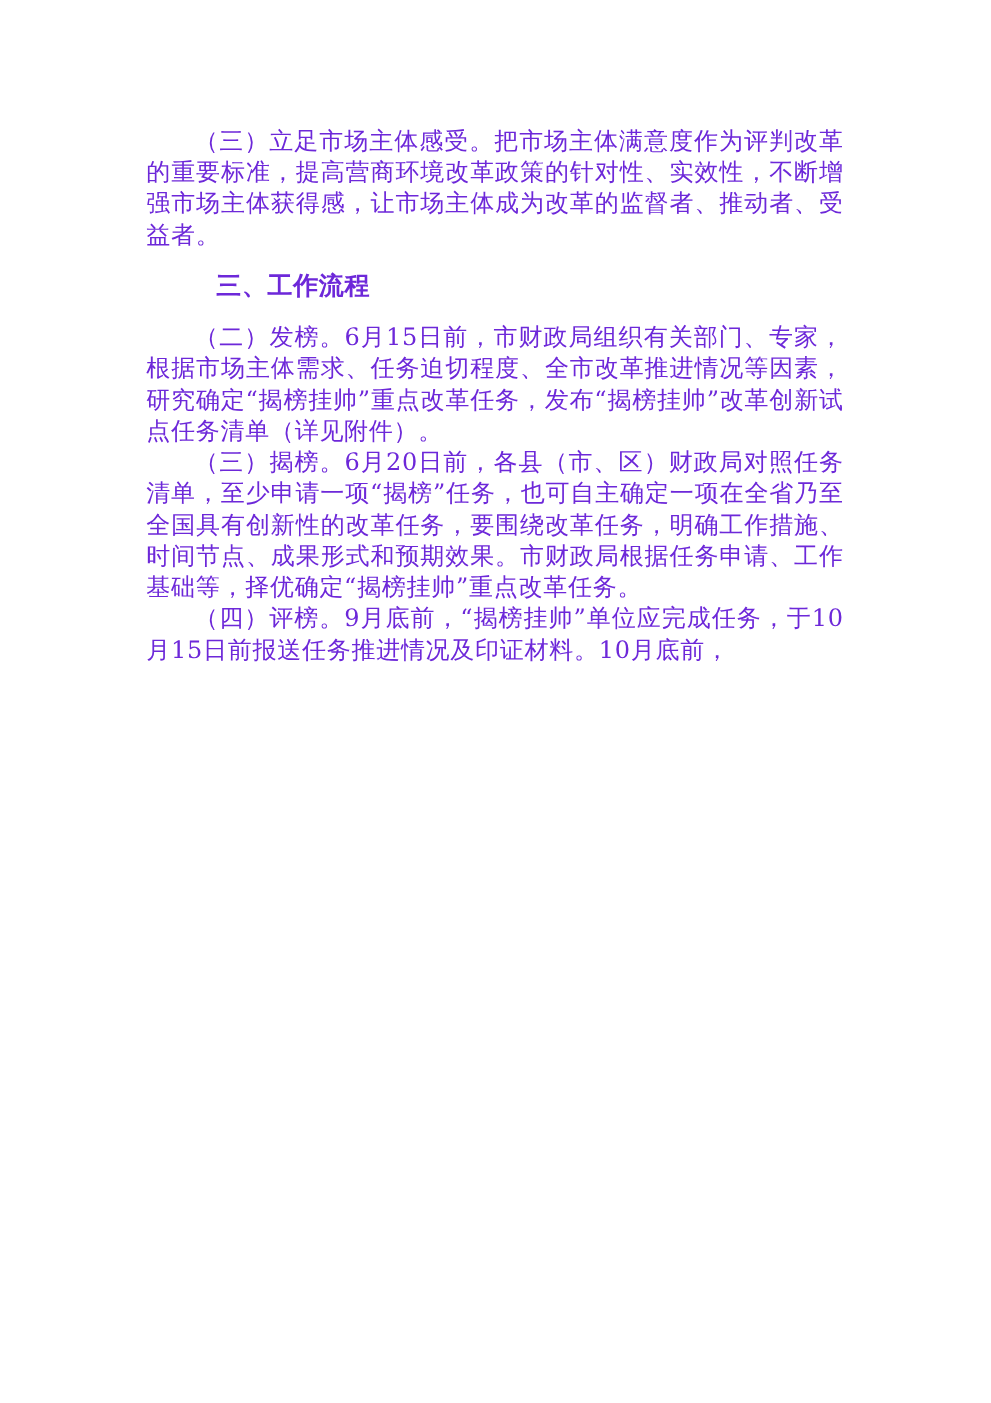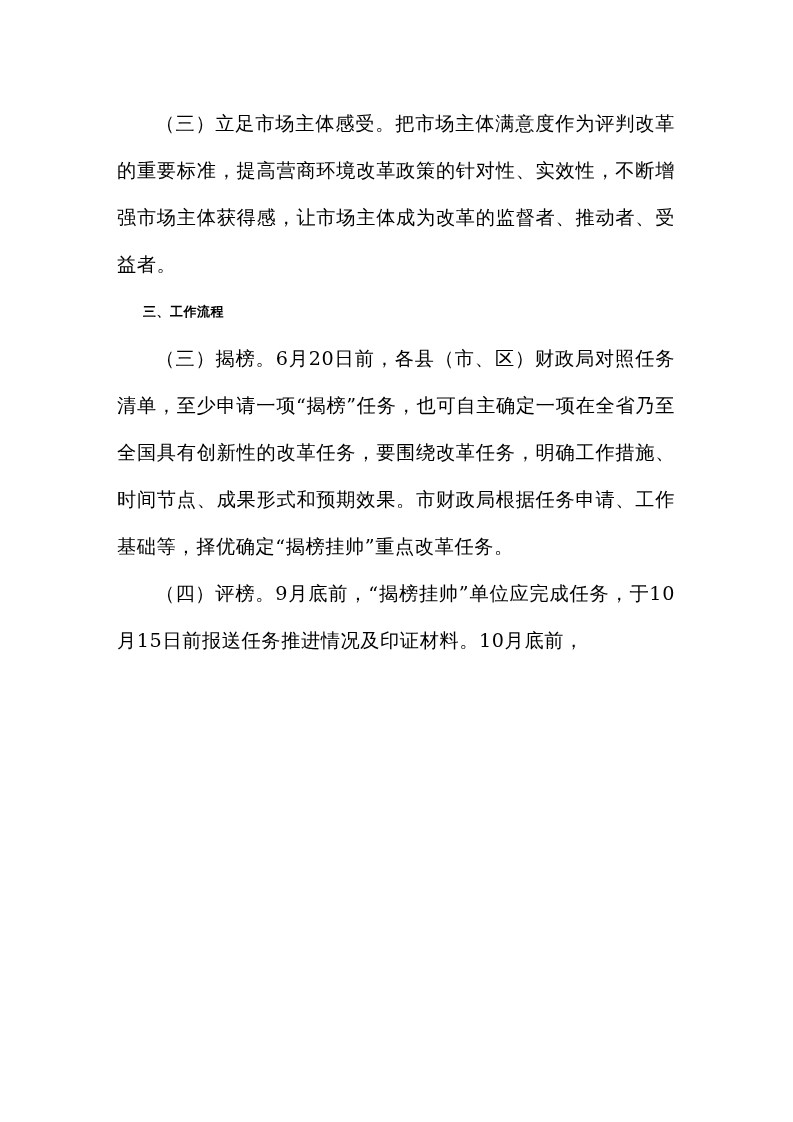--- a/index.html
+++ b/index.html
@@ -11,50 +11,51 @@
     width: 793px;
     height: 1122px;
     position: relative;
     overflow: hidden;
   }
   .page {
     position: absolute;
     left: 117px;
     top: 100px;
     width: 558px;
-    color: #000000;
+    color: #6d28d9;
     font-family: "DejaVu Serif", "Liberation Serif", serif;
     font-size: 19.2px;
-    line-height: 47px;
+    line-height: 25px;
     letter-spacing: 0.6px;
   }
   .para {
     margin: 0;
     text-indent: 2em;
     text-align: justify;
     text-align-last: left;
   }
   .heading {
-    margin: 0;
+    margin: 16px;
     text-indent: 2em;
     font-family: "DejaVu Sans", "Liberation Sans", sans-serif;
     font-weight: bold;
-    font-size: 13px;
+    font-size: 20px;
     letter-spacing: 0.5px;
   }
   .lead {
     font-weight: normal;
   }
 </style>
 </head>
 <body>
 
 <div class="page">
   <p class="para"><span class="lead">（三）立足市场主体感受。</span><span>把市场主体满意度作为评判改革的重要标准，提高营商环境改革政策的针对性、实效性，不断增强市场主体获得感，让市场主体成为改革的监督者、推动者、受益者。</span></p>
 
   <p class="heading">三、工作流程</p>
 
 
+  <p class="para"><span class="lead">（二）发榜。</span><span>6月15日前，市财政局组织有关部门、专家，根据市场主体需求、任务迫切程度、全市改革推进情况等因素，研究确定“揭榜挂帅”重点改革任务，发布“揭榜挂帅”改革创新试点任务清单（详见附件）。</span></p>
 
   <p class="para"><span class="lead">（三）揭榜。</span><span>6月20日前，各县（市、区）财政局对照任务清单，至少申请一项“揭榜”任务，也可自主确定一项在全省乃至全国具有创新性的改革任务，要围绕改革任务，明确工作措施、时间节点、成果形式和预期效果。市财政局根据任务申请、工作基础等，择优确定“揭榜挂帅”重点改革任务。</span></p>
 
   <p class="para"><span class="lead">（四）评榜。</span><span>9月底前，“揭榜挂帅”单位应完成任务，于10月15日前报送任务推进情况及印证材料。10月底前，</span></p>
 </div>
 
 </body></html>

